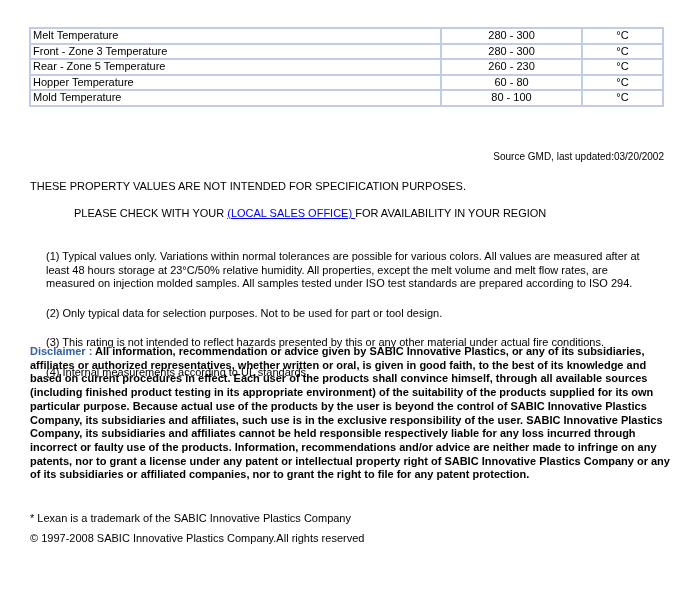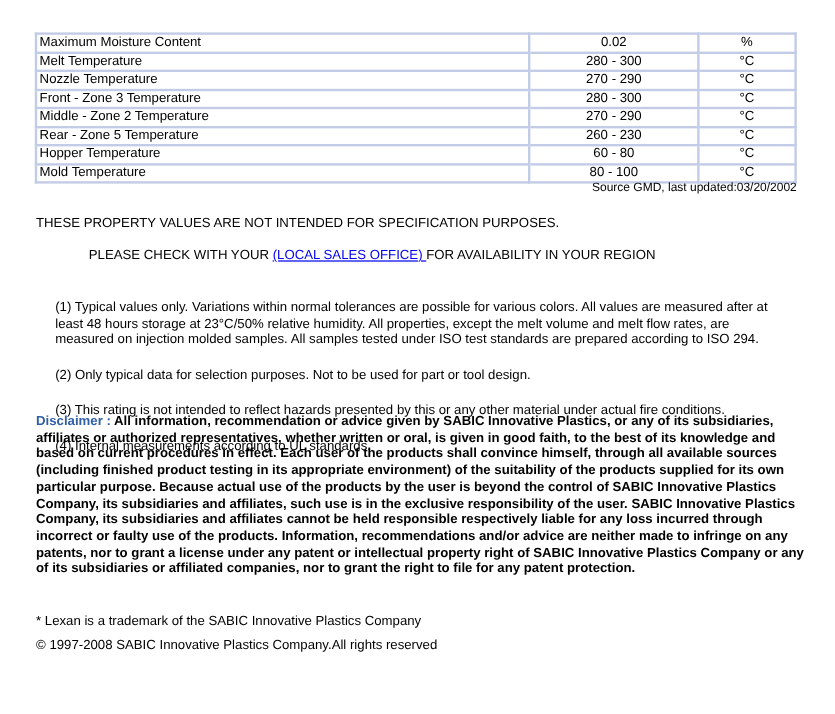--- a/index.html
+++ b/index.html
@@ -37,42 +37,27 @@
   .disclaimer .label { color: #2f5fa8; }
   .trademark { top: 512px; }
   .copyright { top: 532px; }
 </style>
 </head>
 <body>
 
 <table class="props-table">
   <tbody>
     <tr>
-      <td class="name">Maximum Moisture Content</td>
-      <td class="val">0.02</td>
-      <td class="unit">%</td>
-    </tr>
-    <tr>
       <td class="name">Melt Temperature</td>
       <td class="val">280 - 300</td>
       <td class="unit">°C</td>
     </tr>
     <tr>
-      <td class="name">Nozzle Temperature</td>
-      <td class="val">270 - 290</td>
-      <td class="unit">°C</td>
-    </tr>
-    <tr>
       <td class="name">Front - Zone 3 Temperature</td>
       <td class="val">280 - 300</td>
-      <td class="unit">°C</td>
-    </tr>
-    <tr>
-      <td class="name">Middle - Zone 2 Temperature</td>
-      <td class="val">270 - 290</td>
       <td class="unit">°C</td>
     </tr>
     <tr>
       <td class="name">Rear - Zone 5 Temperature</td>
       <td class="val">260 - 230</td>
       <td class="unit">°C</td>
     </tr>
     <tr>
       <td class="name">Hopper Temperature</td>
       <td class="val">60 - 80</td>

